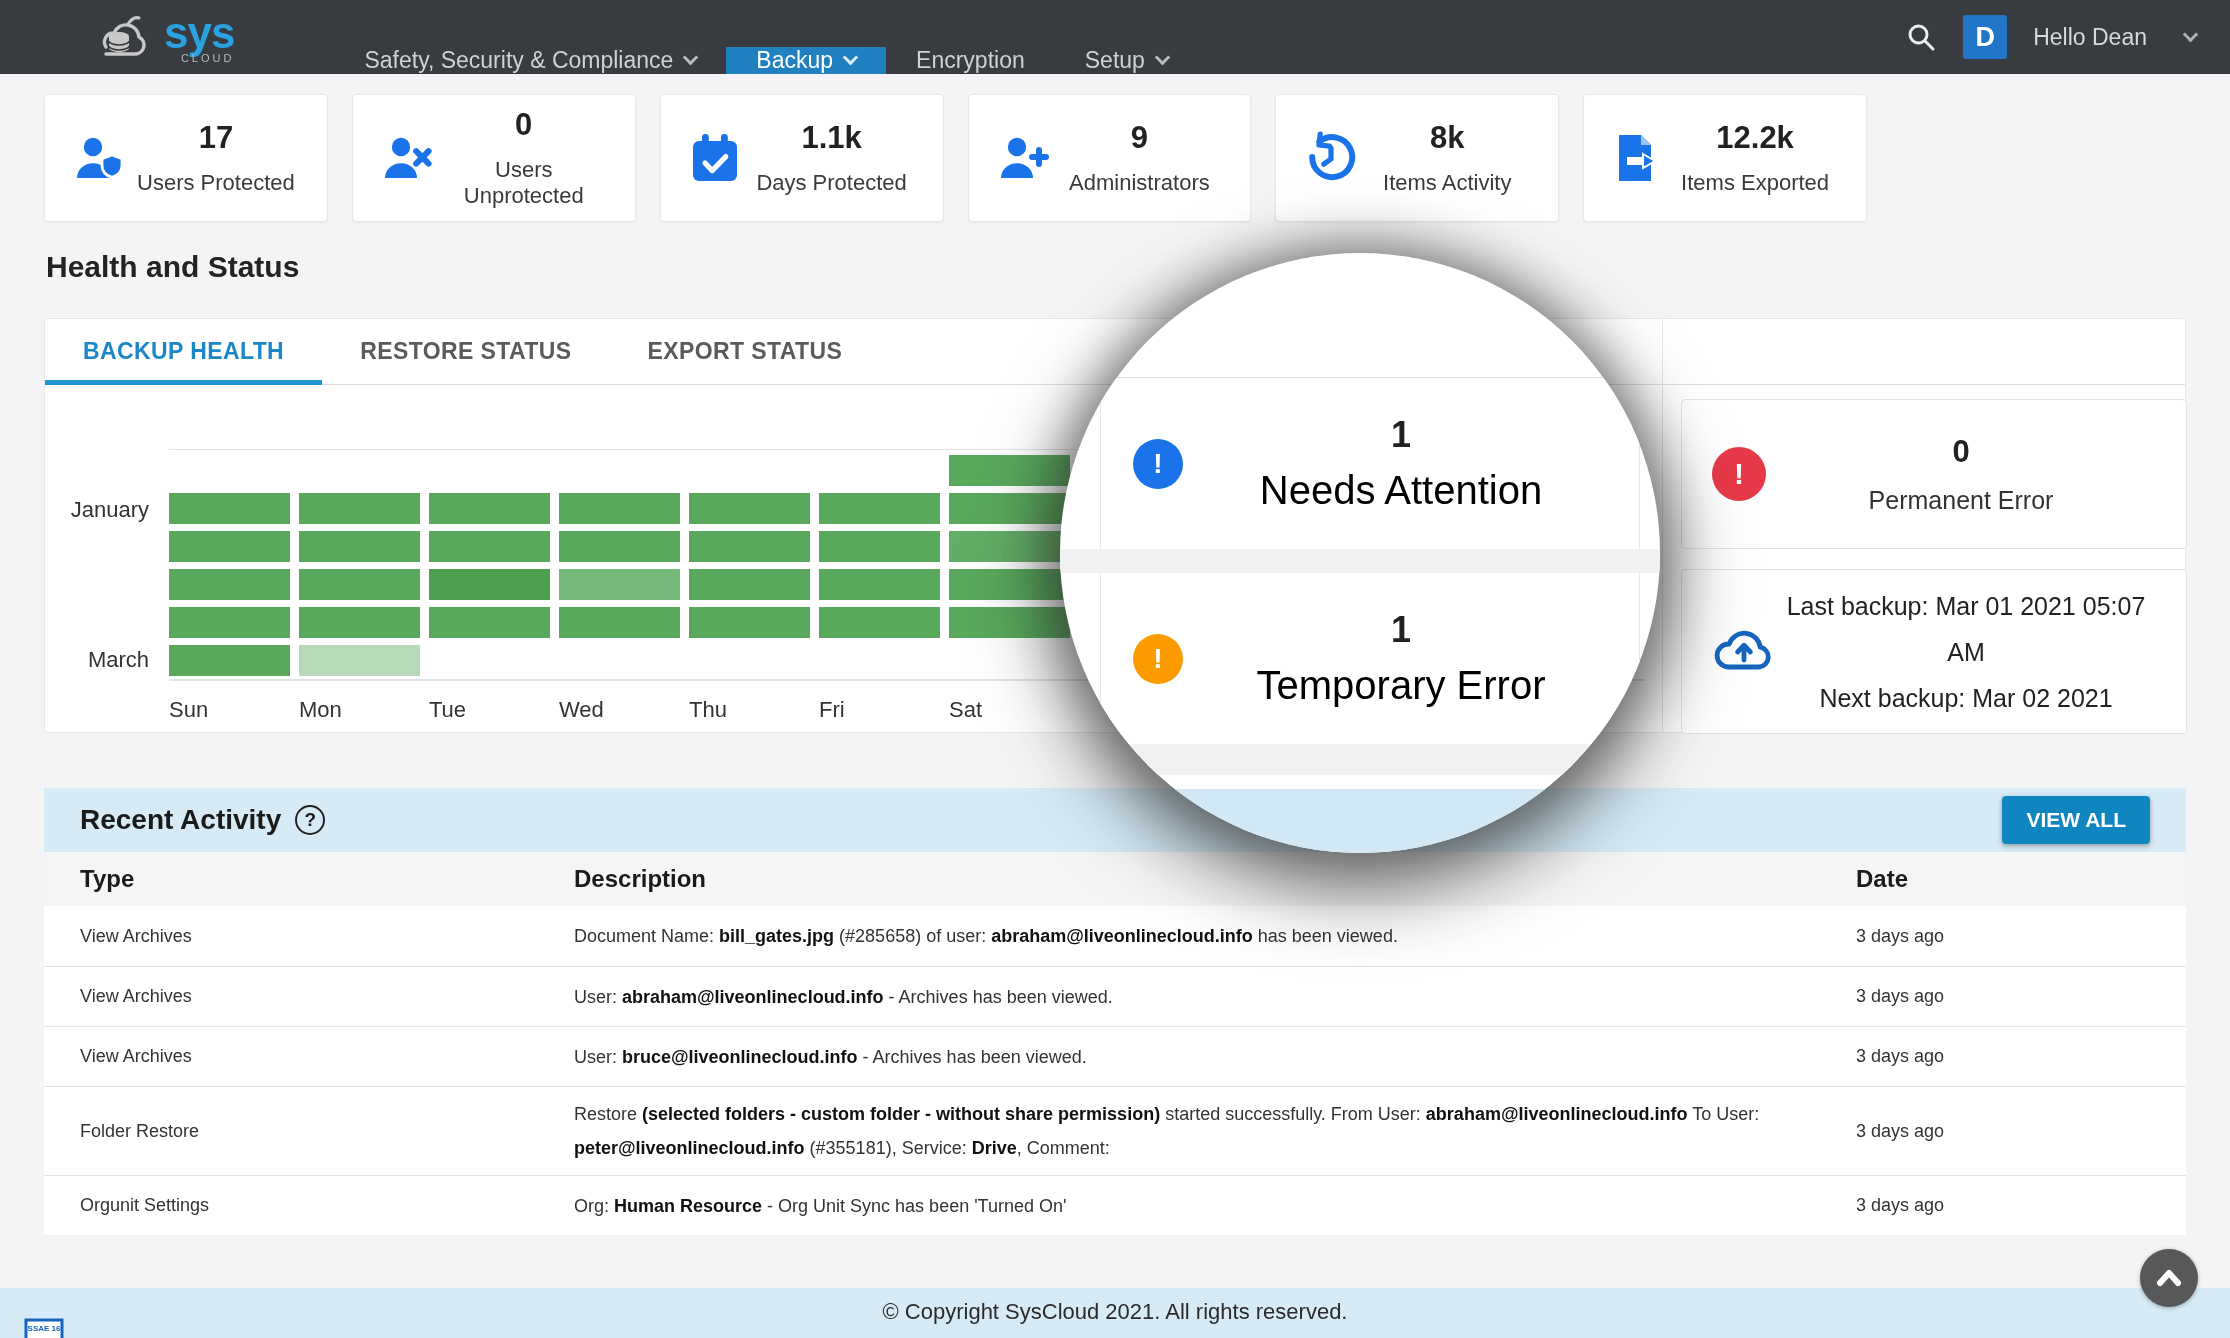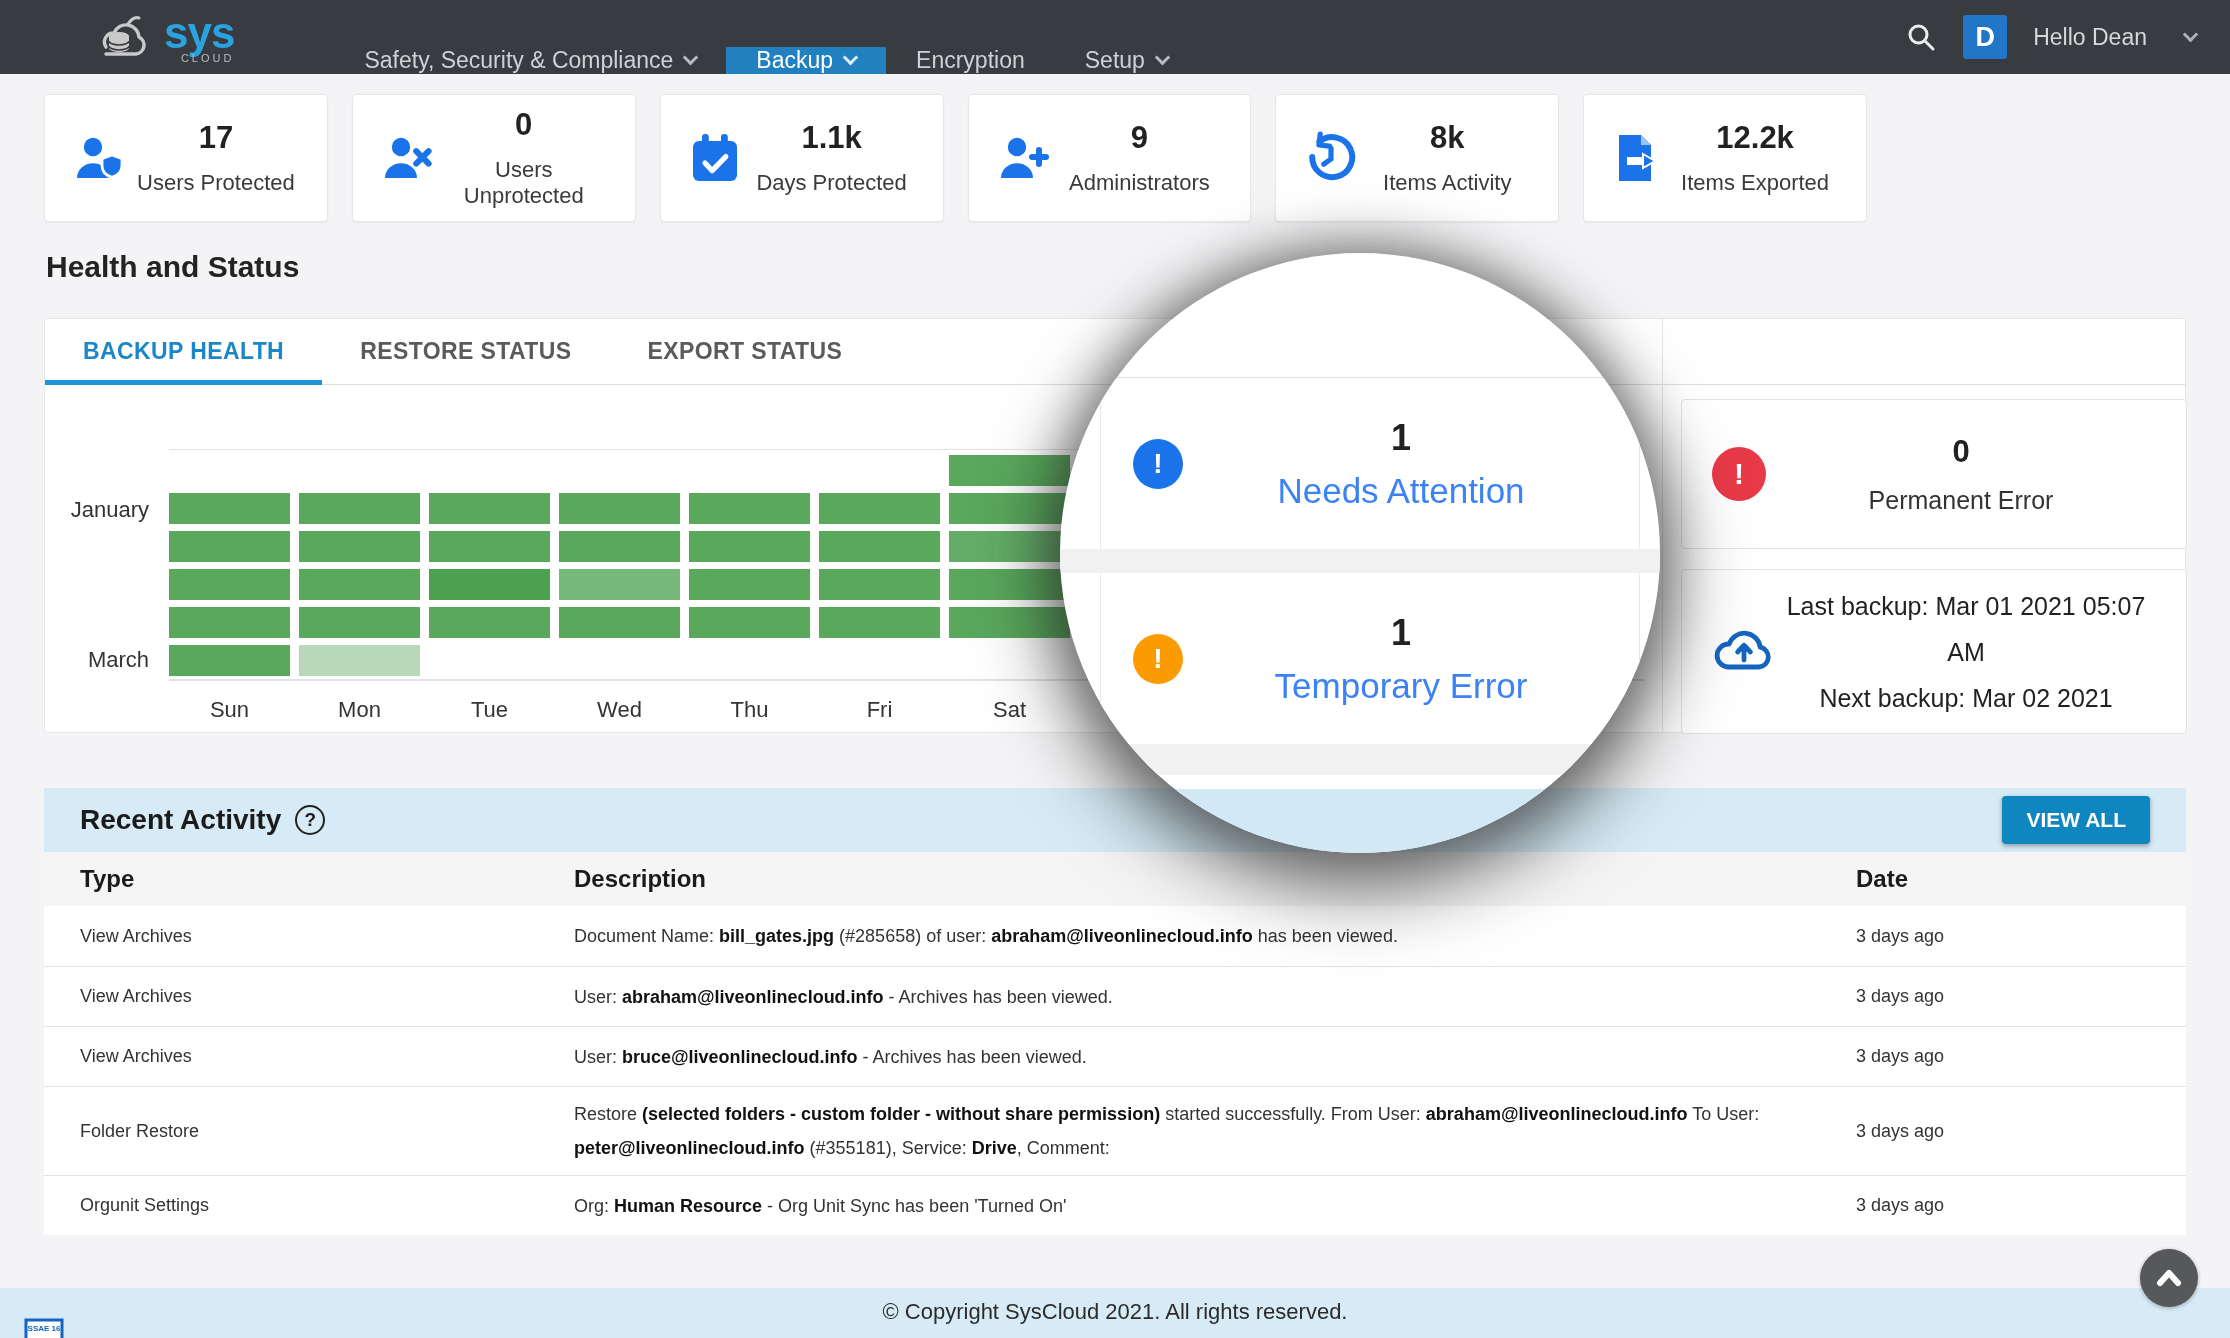--- a/index.html
+++ b/index.html
@@ -42,40 +42,40 @@
   .tabbar { height:66px; border-bottom:1px solid #dddddd; display:flex; }
   .tab { display:flex; align-items:center; padding:0 38px; font-size:23px; font-weight:bold;
     color:#5b5b5b; letter-spacing:.4px; position:relative; cursor:pointer; }
   .tab.active { color:#1b87c9; }
   .tab.active::after { content:""; position:absolute; left:0; right:0; bottom:-1px; height:5px; background:#1e93d6; }
   .health-body { position:absolute; left:0; top:66px; width:1617px; height:348px; }
   .hm-topline { position:absolute; left:124px; top:64px; width:946px; height:1px; background:#e3e3e3; }
   .hm-baseline { position:absolute; left:124px; top:294px; width:1476px; height:2px; background:#dde3e8; }
   .hm-cell { position:absolute; width:121px; height:31px; }
   .hm-month { position:absolute; width:104px; text-align:right; font-size:22px; color:#333; }
-  .hm-day { position:absolute; top:312px; width:121px; text-align:center; font-size:22px; color:#333; }
+  .hm-day { position:absolute; top:312px; width:121px; text-align:left; font-size:22px; color:#333; }
   .health-divider { position:absolute; left:1617px; top:0; width:1px; height:413px; background:#e6e6e7; }
   .side-card { position:absolute; left:1636px; width:506px; background:#fff; border:1px solid #e3e3e4;
     border-radius:4px; display:flex; align-items:center; padding:0 30px; }
   .side-card .body { flex:1; text-align:center; }
   .err-value { font-size:31px; font-weight:bold; color:#222; }
   .err-label { font-size:25px; color:#333; margin-top:16px; }
   .excl { border-radius:50%; color:#fff; font-weight:bold; display:flex; align-items:center; justify-content:center; flex:none; }
   .backup-lines { flex:1; text-align:center; font-size:25px; color:#222; line-height:46px; }
   
   .magnifier { position:absolute; left:1060px; top:253px; width:600px; height:600px; border-radius:50%;
     background:#fff; overflow:hidden; z-index:30;
     box-shadow:0 26px 70px 18px rgba(30,30,30,.5), 0 0 46px 8px rgba(40,40,40,.38); }
   .mag-line { position:absolute; left:0; top:124px; width:100%; height:2px; background:#ddd; }
   .mag-card { position:absolute; left:40px; right:20px; height:171px; background:#fff;
     border-left:1px solid #e8e8e8; border-right:1px solid #e8e8e8;
     display:flex; align-items:center; padding-left:32px; }
   .mag-card .body { flex:1; text-align:center; padding-right:20px; }
   .mag-value { font-size:36px; font-weight:bold; color:#222; }
-  .mag-label { font-size:35px; color:#3b82f6; margin-top:12px; }
+  .mag-label { font-size:40px; color:#000000; margin-top:12px; }
   .mag-gap { position:absolute; left:0; width:100%; background:#f1f1f2; }
   .mag-blue { position:absolute; left:0; top:536px; width:100%; height:64px; background:#d2e9f5; }
   
   .recent-panel { position:absolute; left:44px; top:788px; width:2142px; }
   .recent-header { height:64px; background:#d6ebf6; display:flex; align-items:center; padding:0 36px; }
   .recent-title { font-size:28px; font-weight:bold; color:#1b1b1b; display:flex; align-items:center; gap:14px; }
   .help-icon { width:30px; height:30px; border:2px solid #222; border-radius:50%; font-size:19px; font-weight:bold;
     display:flex; align-items:center; justify-content:center; cursor:pointer; }
   .view-all-btn { margin-left:auto; background:#0f86c0; color:#fff; font-weight:bold; font-size:21px;
     border:none; border-radius:4px; padding:12px 24px; cursor:pointer; box-shadow:0 2px 5px rgba(0,0,0,.35); }

